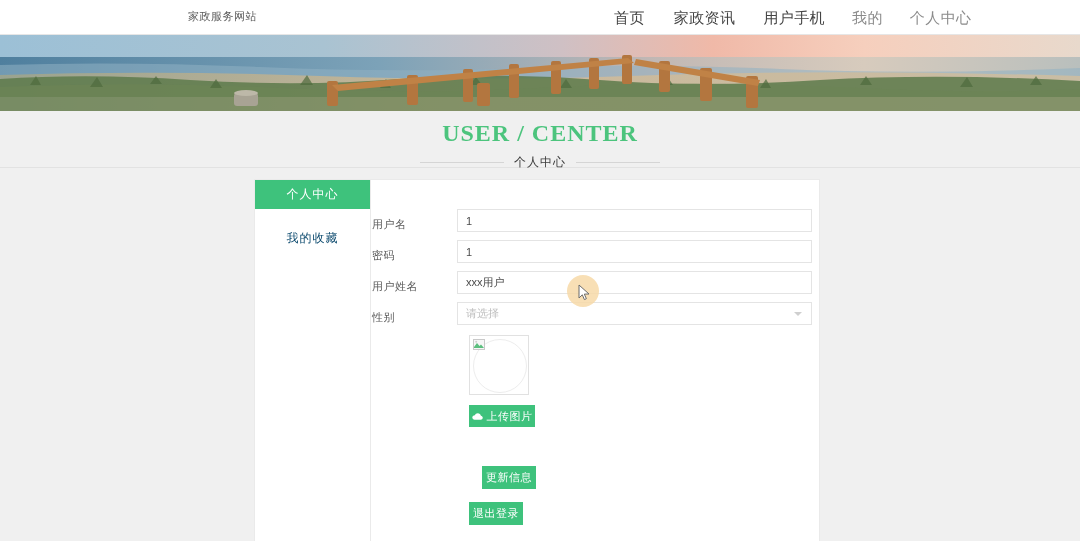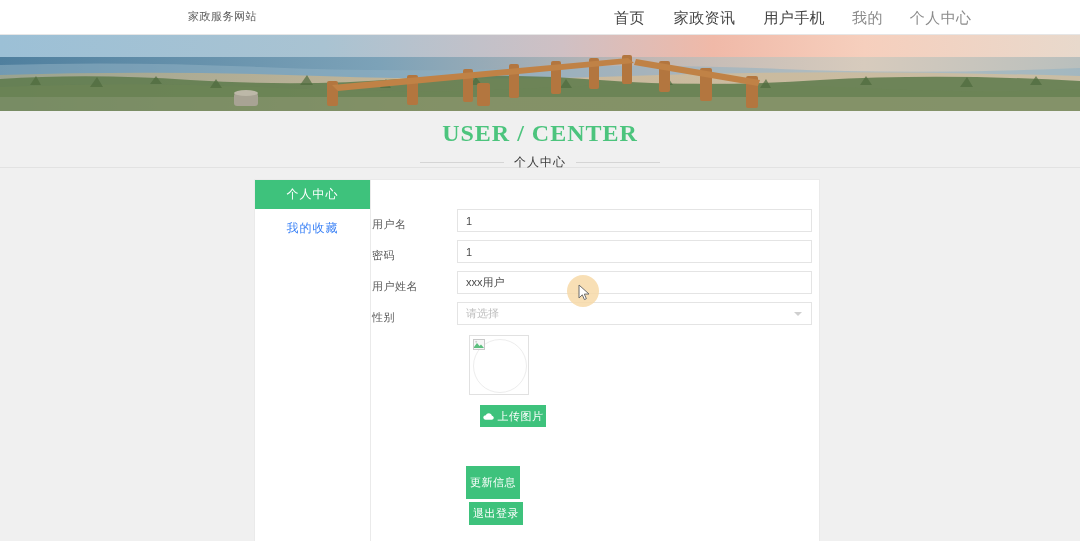--- a/index.html
+++ b/index.html
@@ -81,21 +81,21 @@
   .sidebar {
     position: absolute; top: 0; left: 0; width: 116px; height: 362px;
     border-right: 1px solid #eaeaea;
     background: #fff;
   }
   .side-item {
     height: 29px; line-height: 29px; text-align: center;
     font-size: 12px; letter-spacing: 1px; cursor: pointer;
   }
   .side-item.active { background: #3ec27c; color: #ffffff; }
-  .side-item.plain { color: #3b82f6; margin-top: 5px; }
+  .side-item.plain { color: #0c4a6e; margin-top: 15px; }
 
   
   .form {
     position: absolute; top: 0; left: 117px; width: 448px; height: 362px;
   }
   .row {
     position: absolute; left: 0; display: flex; align-items: center;
   }
   .lbl {
     width: 85px; text-align: left; padding-right: 12px;
@@ -134,24 +134,24 @@
   }
 
   
   .btn {
     display: inline-flex; align-items: center; justify-content: center;
     background: #3ec27c; color: #fff; font-size: 11px;
     letter-spacing: .5px; cursor: pointer; border: none;
     font-family: inherit;
   }
   .btn-upload {
-    position: absolute; left: 108px; top: 225px;
+    position: absolute; left: 97px; top: 225px;
     width: 66px; height: 22px; gap: 4px;
   }
-  .btn-update { position: absolute; left: 94px; top: 286px; width: 54px; height: 33px; }
+  .btn-update { position: absolute; left: 110px; top: 286px; width: 54px; height: 23px; }
   .btn-logout { position: absolute; left: 97px; top: 322px; width: 54px; height: 23px; }
   .cloud-icon { width: 11px; height: 9px; display: block; }
 
   
   .cursor-halo {
     position: absolute; left: 567px; top: 275px;
     width: 32px; height: 32px; border-radius: 50%;
     background: #f7d9a8; opacity: .85;
   }
   .cursor-arrow {

